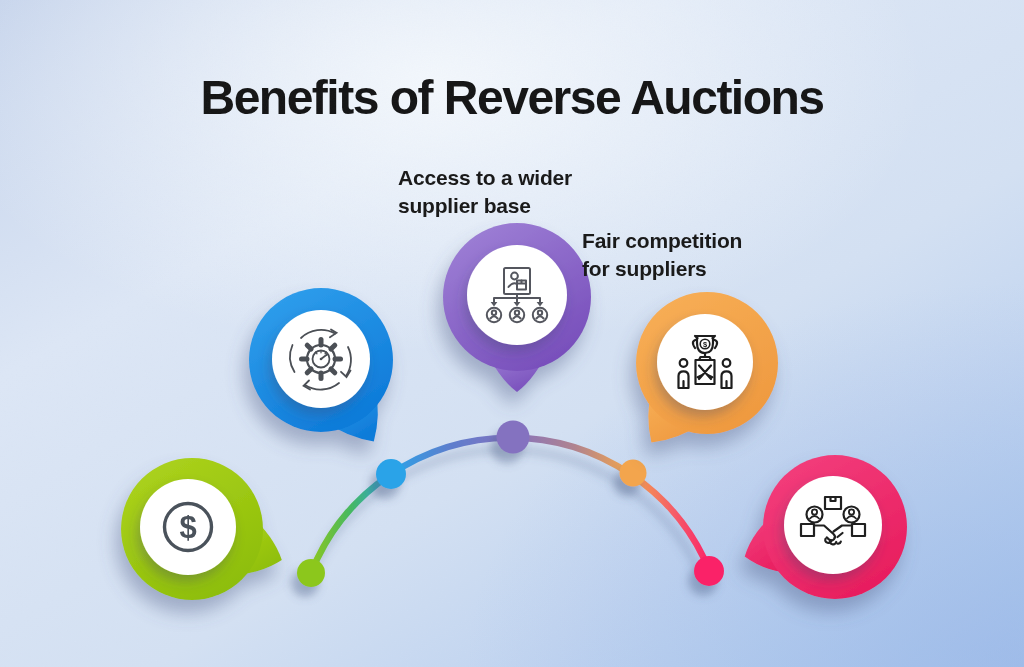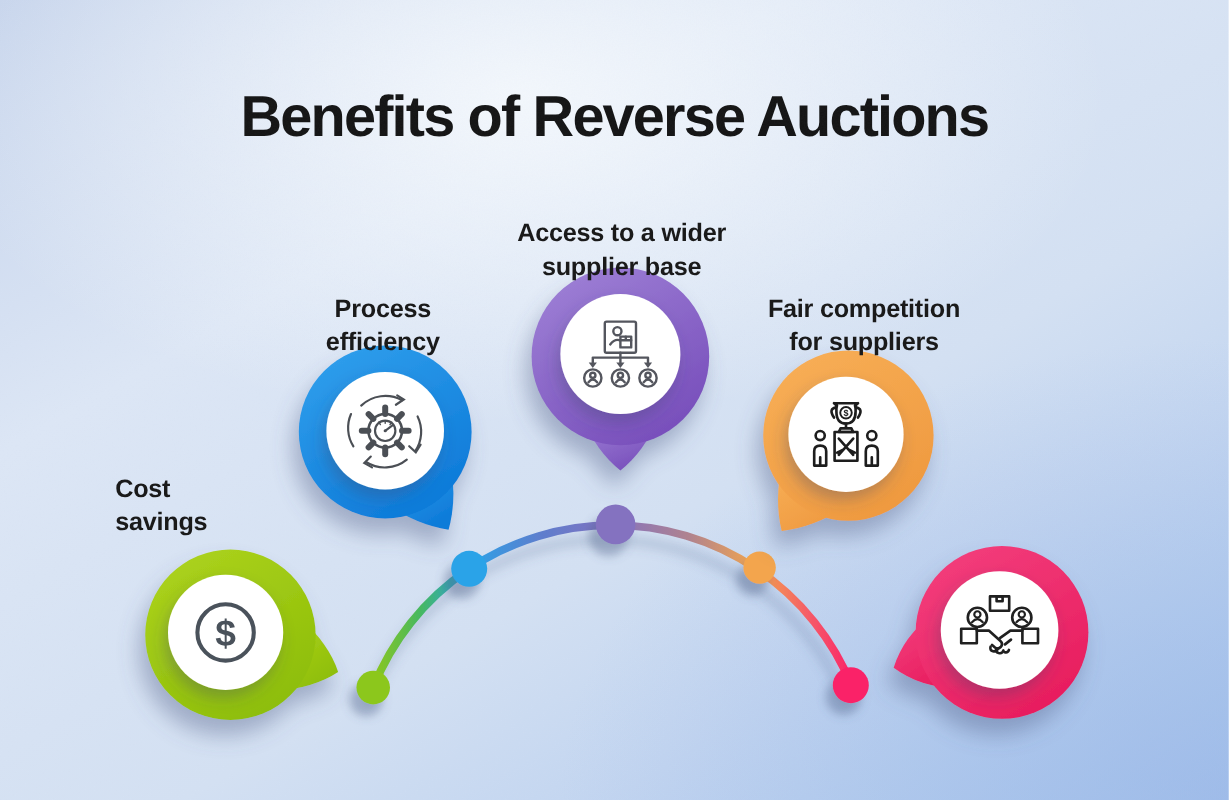--- a/index.html
+++ b/index.html
@@ -13,25 +13,25 @@
   }
   .title{
     position:absolute;top:40px;left:0;right:0;text-align:center;
     font-weight:bold;font-size:48px;line-height:1.1;letter-spacing:-1.5px;color:#121212;
   }
   .scene{position:absolute;left:0;top:0;}
   .label{
     position:absolute;font-weight:bold;font-size:21px;line-height:28px;
     letter-spacing:-.2px;color:#1a1a1a;white-space:pre-line;
   }
-  .label.center{text-align:center;margin-top:17px;}
+  .label.center{}
   .lbl-cost{left:96px;top:394px;}
   .lbl-process{left:219px;top:227px;width:200px;}
   .lbl-access{left:398px;top:164px;width:240px;}
-  .lbl-fair{left:608px;top:227px;width:224px;}
+  .lbl-fair{left:582px;top:227px;width:224px;}
   .lbl-better{left:814px;top:368px;width:200px;}
 </style>
 </head>
 <body>
 
 <div class="stage">
 
   <h1 class="title">Benefits of Reverse Auctions</h1>
 
   <svg class="scene" width="1024" height="667" viewBox="0 0 1024 667">
@@ -209,22 +209,18 @@
         <path d="M13 28.5 h10 l9.5 8.5 q2.8 2.6 0.4 5.2 q-2.4 2.4 -5 0.2 l-2.2 -2"></path>
         <path d="M51 28.5 h-10 l-8.5 6"></path>
         <path d="M41.5 36 l-5 4"></path>
         <path d="M30.5 43.5 q-1 3 -4 2.2 q-3 -0.9 -2 -3.9"></path>
         <path d="M35.2 45 q-1 3 -4 2.2 q-3 -0.9 -2 -3.9"></path>
         <path d="M39.8 44.6 q-0.8 2.6 -3.6 1.9"></path>
       </g>
     </g>
   </svg>
 
-  <div class="label lbl-cost">Cost
-savings</div>
-  <div class="label center lbl-process">Process
-efficiency</div>
   <div class="label center lbl-access">Access to a wider
 supplier base</div>
   <div class="label center lbl-fair">Fair competition
 for suppliers</div>
 
 </div>
 
 </body></html>

